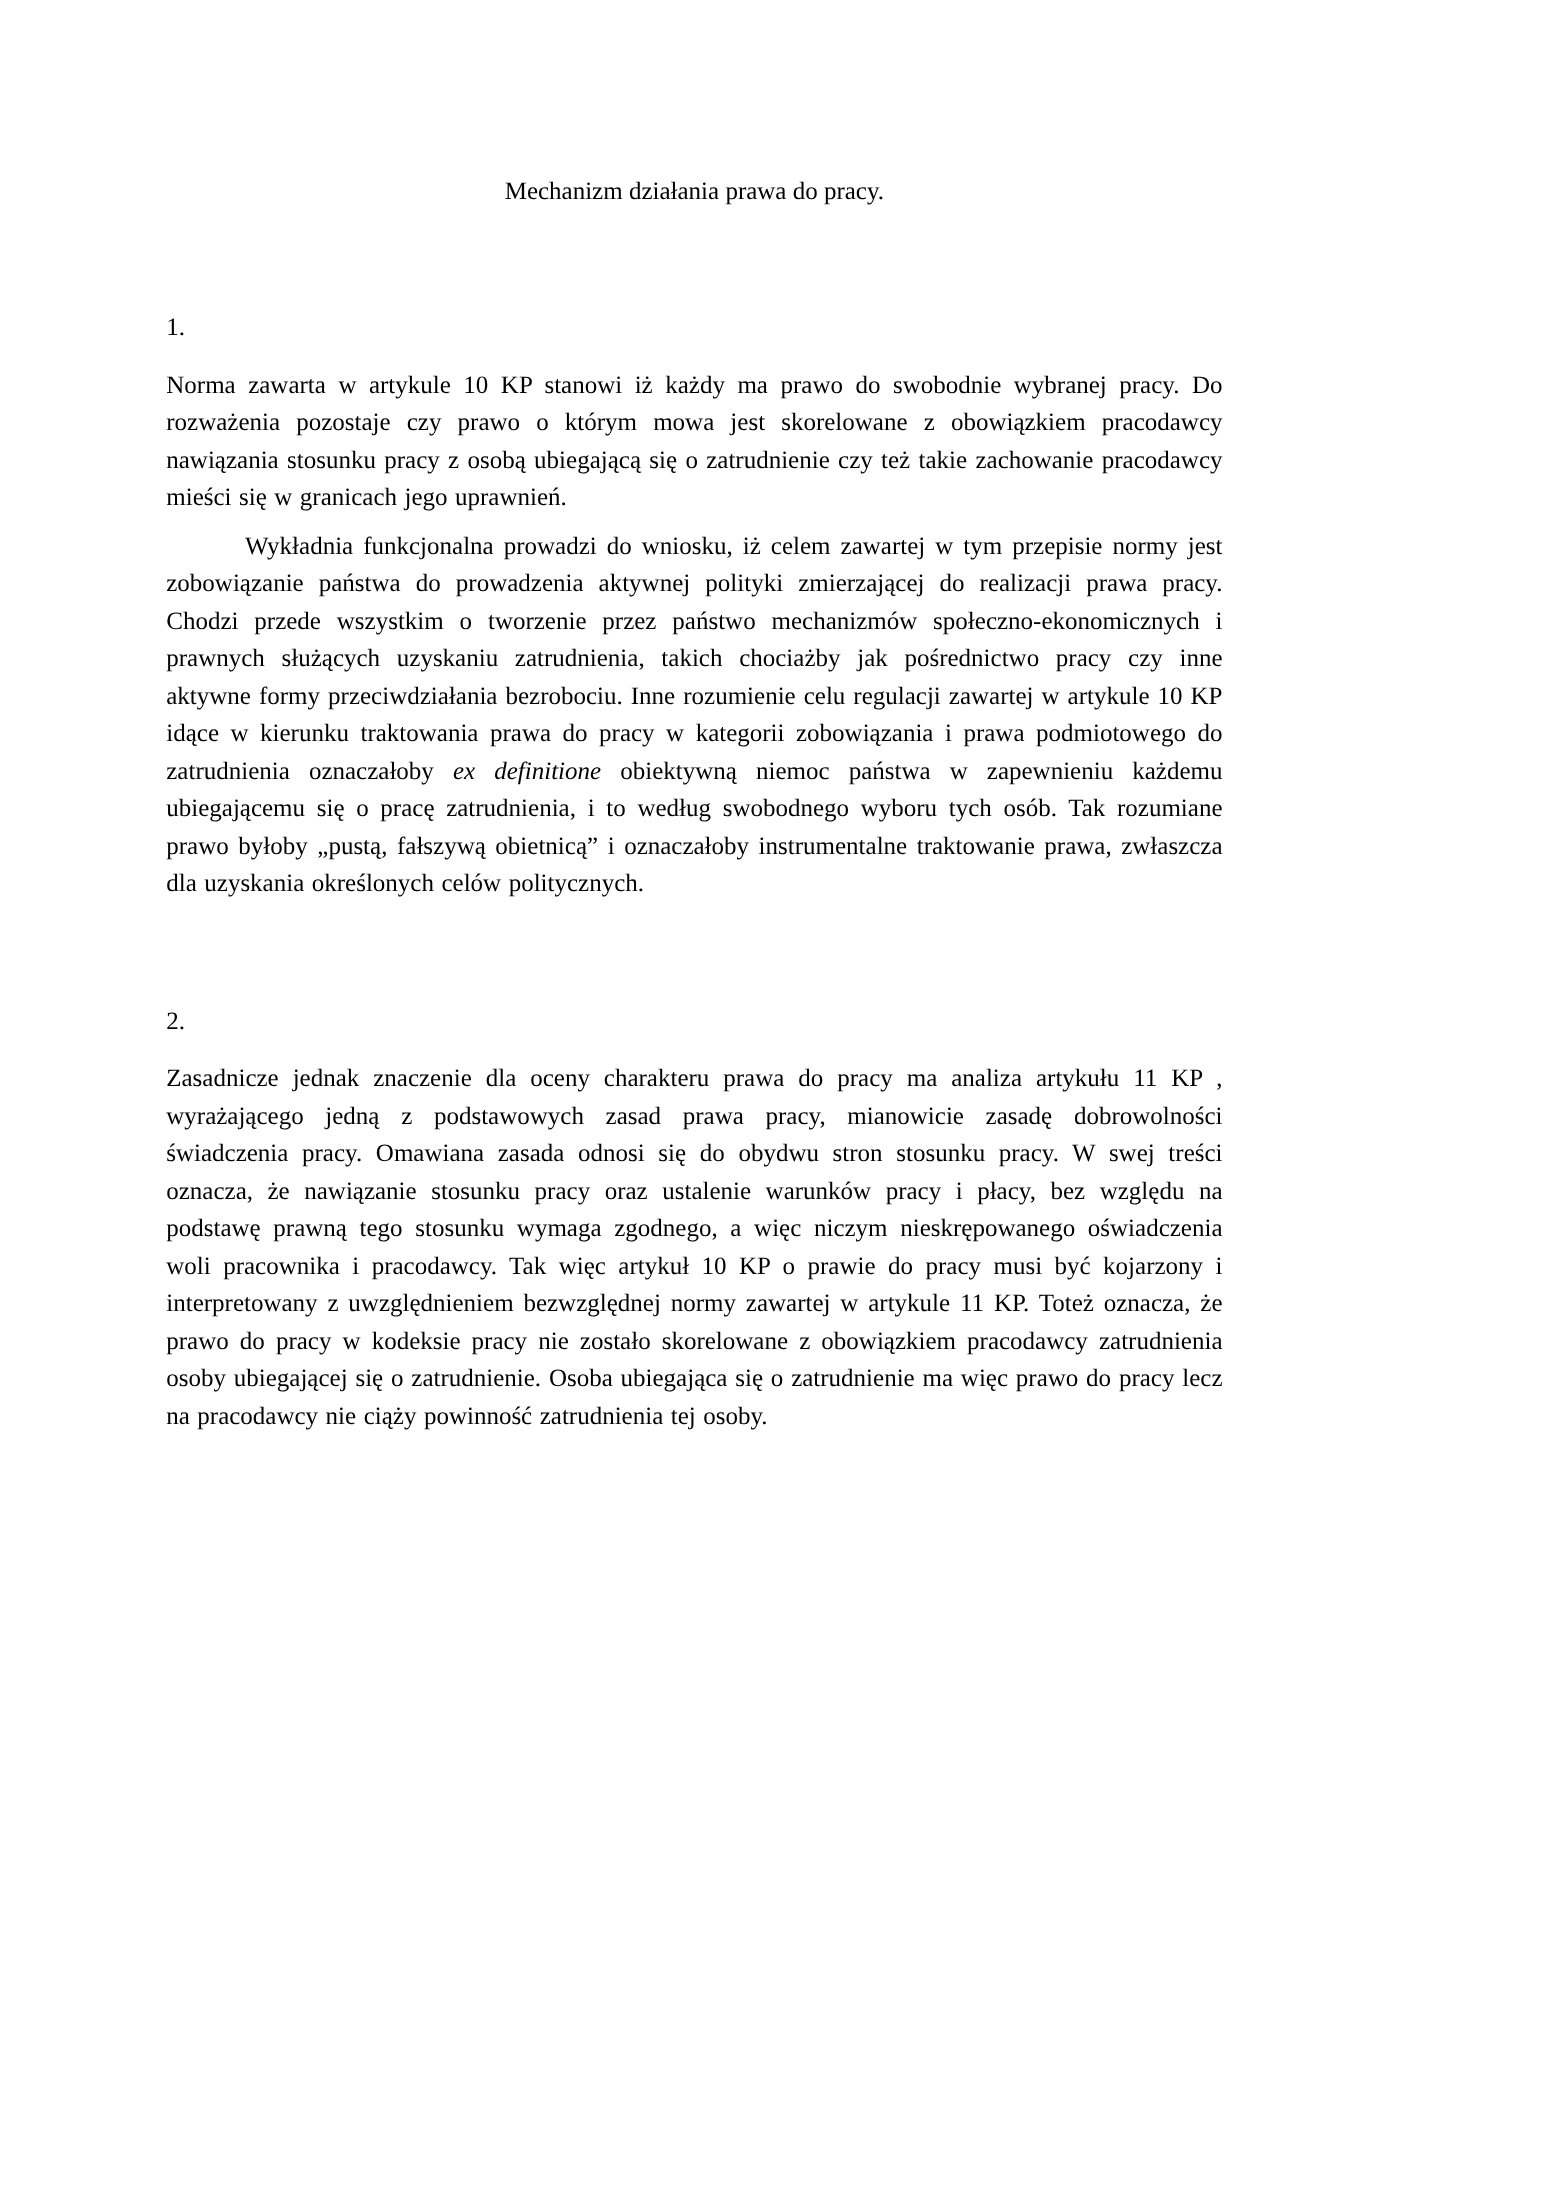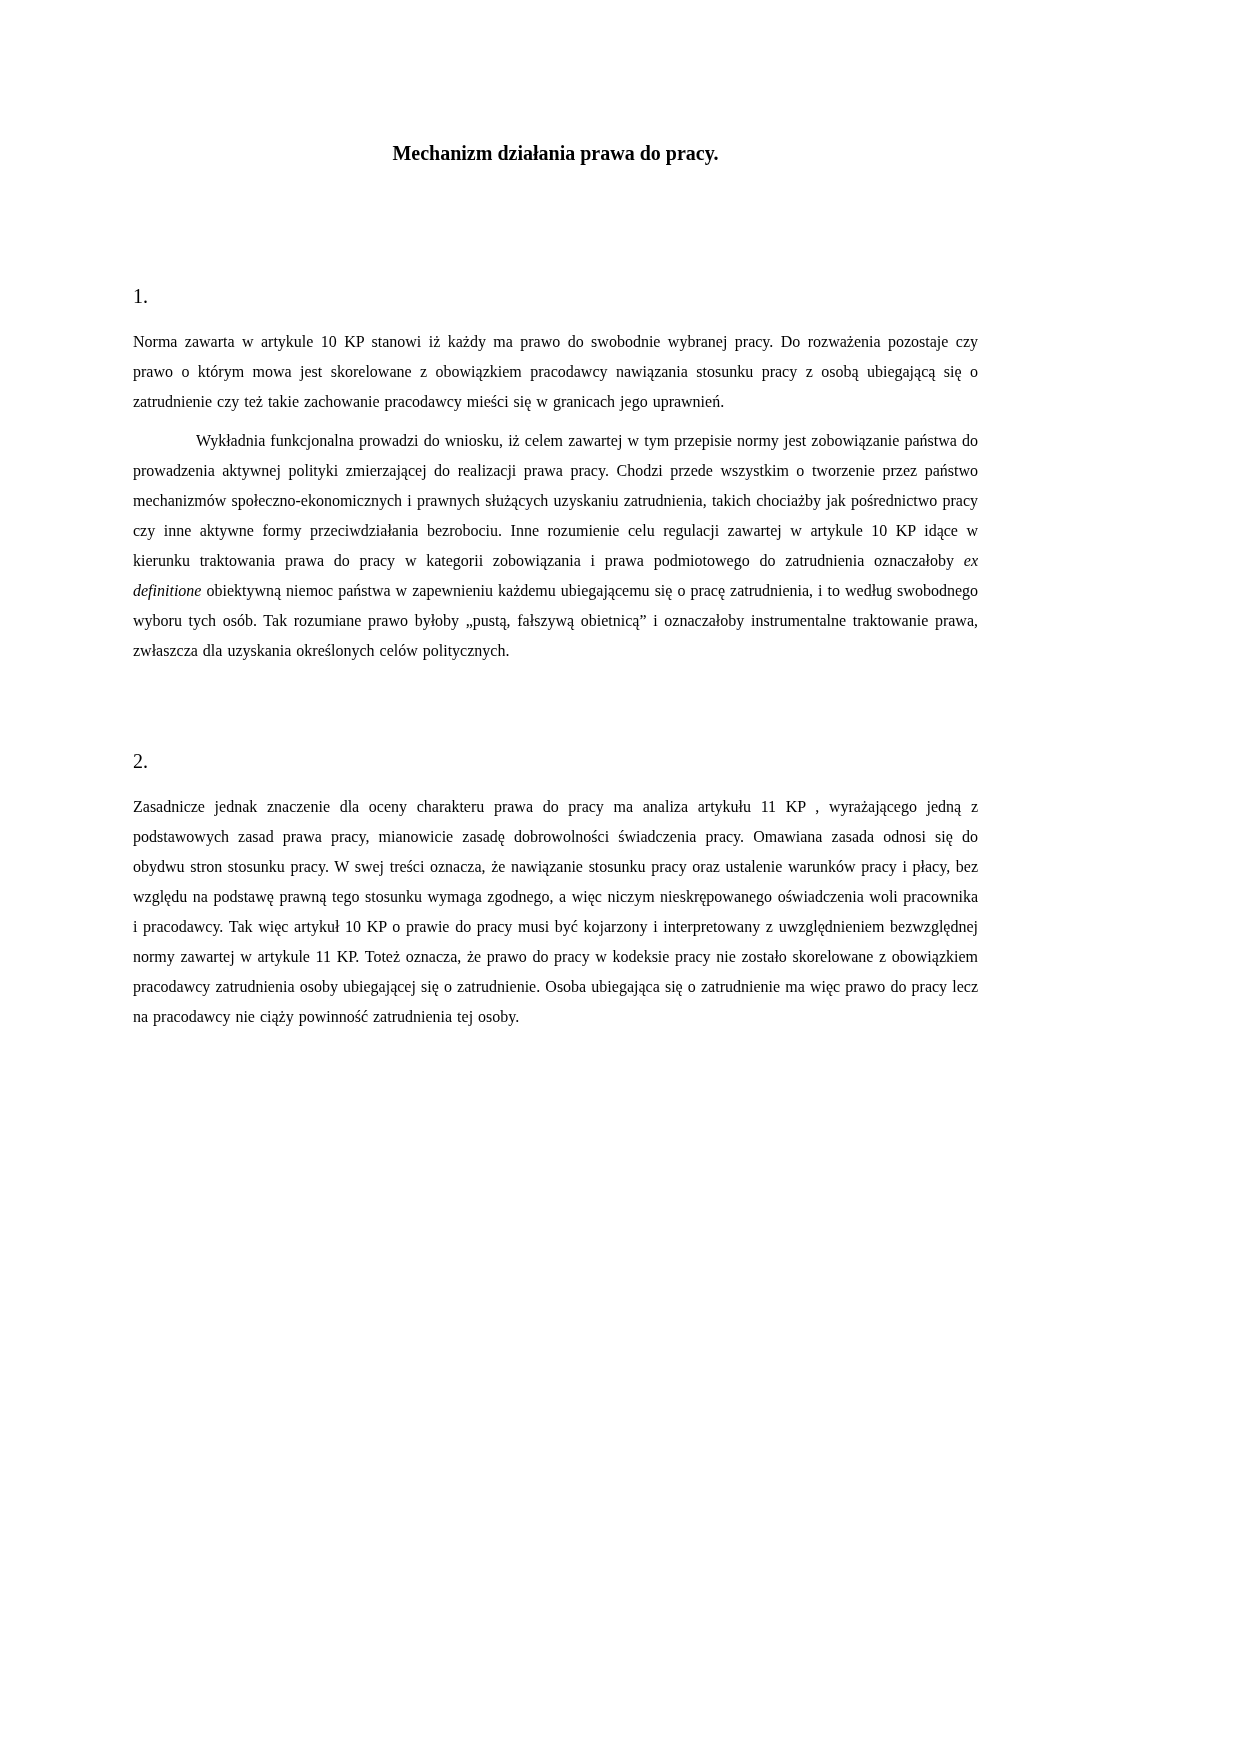--- a/index.html
+++ b/index.html
@@ -14,31 +14,31 @@
     position: relative;
     width: 1240px;
     min-height: 1754px;
     margin: 0 auto;
     background: #ffffff;
     padding: 138px 262px 120px 133px;
   }
   .doc-title {
     font-size: 20px;
     line-height: 30px;
-    font-weight: bold;
+    font-weight: normal;
     text-align: center;
-    margin-bottom: 113px;
+    margin-bottom: 79px;
   }
   .section-number {
     font-size: 20px;
     line-height: 30px;
     margin-bottom: 16px;
   }
   .para {
-    font-size: 16px;
+    font-size: 20px;
     line-height: 30px;
     text-align: justify;
     margin-bottom: 9px;
     word-spacing: 1px;
   }
   .para.indent {
     text-indent: 63px;
   }
   .para.section-end {
     margin-bottom: 80px;

